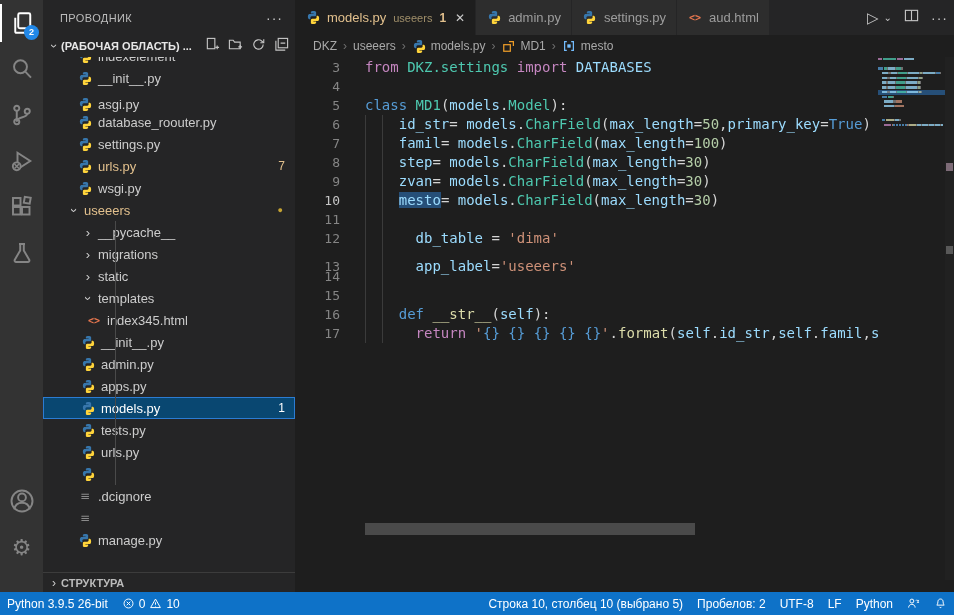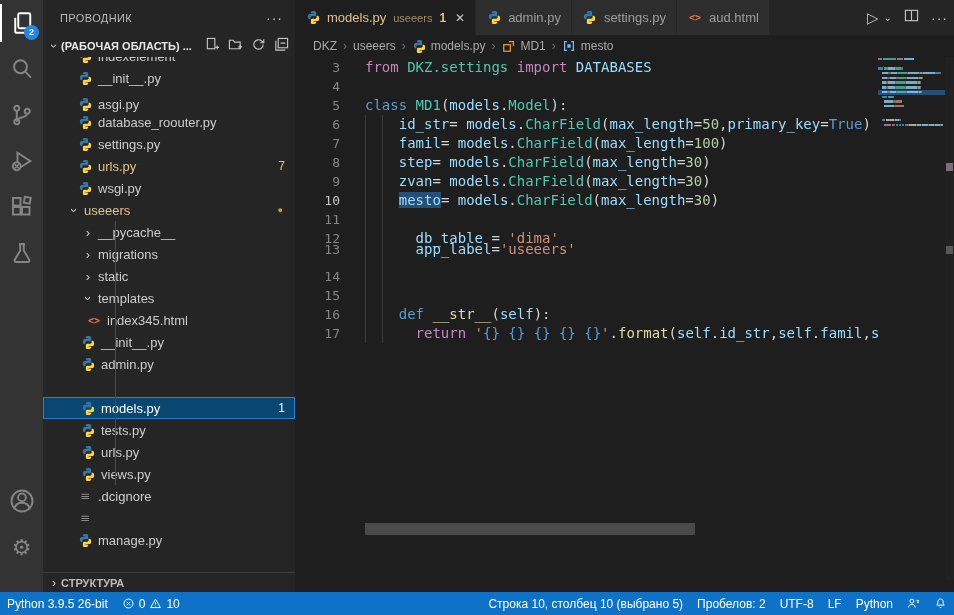--- a/index.html
+++ b/index.html
@@ -294,20 +294,29 @@
         </div>
         <div class="trow" style="top: 296px; padding-left: 37px;">
           <span class="ticon">
             <svg width="15" height="15" viewBox="0 0 16 16">
               <path fill="#3776ab" d="M7.9 1C5 1 5.2 2.3 5.2 2.3v1.5h2.9v.4H3.9S2 3.9 2 7c0 3 1.7 2.9 1.7 2.9h1V8.4s-.1-1.7 1.6-1.7h2.9s1.6 0 1.6-1.5V2.5S11.1 1 7.9 1z"></path>
               <path fill="#ffd43b" d="M8.1 15c2.9 0 2.7-1.3 2.7-1.3v-1.5H7.9v-.4h4.2S14 12.1 14 9c0-3-1.7-2.9-1.7-2.9h-1v1.5s.1 1.7-1.6 1.7H6.8s-1.6 0-1.6 1.5v2.7S4.9 15 8.1 15z"></path>
             </svg>
           </span>
           <span class="tlabel">admin.py</span>
         </div>
+        <div class="trow" style="top: 318px; padding-left: 37px;">
+          <span class="ticon">
+            <svg width="15" height="15" viewBox="0 0 16 16">
+              <path fill="#3776ab" d="M7.9 1C5 1 5.2 2.3 5.2 2.3v1.5h2.9v.4H3.9S2 3.9 2 7c0 3 1.7 2.9 1.7 2.9h1V8.4s-.1-1.7 1.6-1.7h2.9s1.6 0 1.6-1.5V2.5S11.1 1 7.9 1z"></path>
+              <path fill="#ffd43b" d="M8.1 15c2.9 0 2.7-1.3 2.7-1.3v-1.5H7.9v-.4h4.2S14 12.1 14 9c0-3-1.7-2.9-1.7-2.9h-1v1.5s.1 1.7-1.6 1.7H6.8s-1.6 0-1.6 1.5v2.7S4.9 15 8.1 15z"></path>
+            </svg>
+          </span>
+          <span class="tlabel">apps.py</span>
+        </div>
         <div class="trow selected" style="top: 340px; padding-left: 37px;">
           <span class="ticon">
             <svg width="15" height="15" viewBox="0 0 16 16">
               <path fill="#3776ab" d="M7.9 1C5 1 5.2 2.3 5.2 2.3v1.5h2.9v.4H3.9S2 3.9 2 7c0 3 1.7 2.9 1.7 2.9h1V8.4s-.1-1.7 1.6-1.7h2.9s1.6 0 1.6-1.5V2.5S11.1 1 7.9 1z"></path>
               <path fill="#ffd43b" d="M8.1 15c2.9 0 2.7-1.3 2.7-1.3v-1.5H7.9v-.4h4.2S14 12.1 14 9c0-3-1.7-2.9-1.7-2.9h-1v1.5s.1 1.7-1.6 1.7H6.8s-1.6 0-1.6 1.5v2.7S4.9 15 8.1 15z"></path>
             </svg>
           </span>
           <span class="tlabel">models.py</span>
           <span class="tbadge">1</span>
         </div>
@@ -329,21 +338,20 @@
           </span>
           <span class="tlabel">urls.py</span>
         </div>
         <div class="trow" style="top: 406px; padding-left: 37px;">
           <span class="ticon">
             <svg width="15" height="15" viewBox="0 0 16 16">
               <path fill="#3776ab" d="M7.9 1C5 1 5.2 2.3 5.2 2.3v1.5h2.9v.4H3.9S2 3.9 2 7c0 3 1.7 2.9 1.7 2.9h1V8.4s-.1-1.7 1.6-1.7h2.9s1.6 0 1.6-1.5V2.5S11.1 1 7.9 1z"></path>
               <path fill="#ffd43b" d="M8.1 15c2.9 0 2.7-1.3 2.7-1.3v-1.5H7.9v-.4h4.2S14 12.1 14 9c0-3-1.7-2.9-1.7-2.9h-1v1.5s.1 1.7-1.6 1.7H6.8s-1.6 0-1.6 1.5v2.7S4.9 15 8.1 15z"></path>
             </svg>
           </span>
-          <span class="tlabel">views.py</span>
         </div>
         <div class="trow" style="top: 428px; padding-left: 34px;">
           <span class="ticon">
             <span class="seq-icon">≡</span>
           </span>
           <span class="tlabel">.dcignore</span>
         </div>
         <div class="trow" style="top: 450px; padding-left: 34px;">
           <span class="ticon">
             <span class="seq-icon">≡</span>
@@ -458,21 +466,21 @@
         <div class="code-line" style="top: 1px;"><span class="ln">3</span><span class="ltext"><span class="tok-kc">from</span><span class="tok-pl"> </span><span class="tok-ty">DKZ.settings</span><span class="tok-pl"> </span><span class="tok-kc">import</span><span class="tok-pl"> </span><span class="tok-va">DATABASES</span></span></div>
         <div class="code-line" style="top: 20px;"><span class="ln">4</span><span class="ltext"></span></div>
         <div class="code-line" style="top: 39px;"><span class="ln">5</span><span class="ltext"><span class="tok-kw">class</span><span class="tok-pl"> </span><span class="tok-ty">MD1</span><span class="tok-pl">(</span><span class="tok-va">models</span><span class="tok-pl">.</span><span class="tok-ty">Model</span><span class="tok-pl">):</span></span></div>
         <div class="code-line" style="top: 58px;"><span class="ln">6</span><span class="ltext"><span class="tok-pl">    </span><span class="tok-va">id_str</span><span class="tok-pl">= </span><span class="tok-va">models</span><span class="tok-pl">.</span><span class="tok-ty">CharField</span><span class="tok-pl">(</span><span class="tok-va">max_length</span><span class="tok-pl">=</span><span class="tok-nu">50</span><span class="tok-pl">,</span><span class="tok-va">primary_key</span><span class="tok-pl">=</span><span class="tok-kw">True</span><span class="tok-pl">)</span></span></div>
         <div class="code-line" style="top: 77px;"><span class="ln">7</span><span class="ltext"><span class="tok-pl">    </span><span class="tok-va">famil</span><span class="tok-pl">= </span><span class="tok-va">models</span><span class="tok-pl">.</span><span class="tok-ty">CharField</span><span class="tok-pl">(</span><span class="tok-va">max_length</span><span class="tok-pl">=</span><span class="tok-nu">100</span><span class="tok-pl">)</span></span></div>
         <div class="code-line" style="top: 96px;"><span class="ln">8</span><span class="ltext"><span class="tok-pl">    </span><span class="tok-va">step</span><span class="tok-pl">= </span><span class="tok-va">models</span><span class="tok-pl">.</span><span class="tok-ty">CharField</span><span class="tok-pl">(</span><span class="tok-va">max_length</span><span class="tok-pl">=</span><span class="tok-nu">30</span><span class="tok-pl">)</span></span></div>
         <div class="code-line" style="top: 115px;"><span class="ln">9</span><span class="ltext"><span class="tok-pl">    </span><span class="tok-va">zvan</span><span class="tok-pl">= </span><span class="tok-va">models</span><span class="tok-pl">.</span><span class="tok-ty">CharField</span><span class="tok-pl">(</span><span class="tok-va">max_length</span><span class="tok-pl">=</span><span class="tok-nu">30</span><span class="tok-pl">)</span></span></div>
         <div class="code-line" style="top: 134px;"><span class="ln cur">10</span><span class="ltext"><span class="tok-pl">    </span><span class="tok-va tok-sel">mesto</span><span class="tok-pl">= </span><span class="tok-va">models</span><span class="tok-pl">.</span><span class="tok-ty">CharField</span><span class="tok-pl">(</span><span class="tok-va">max_length</span><span class="tok-pl">=</span><span class="tok-nu">30</span><span class="tok-pl">)</span></span></div>
         <div class="code-line" style="top: 153px;"><span class="ln">11</span></div>
         <div class="code-line" style="top: 172px;"><span class="ln">12</span><span class="ltext"><span class="tok-pl">      </span><span class="tok-va">db_table</span><span class="tok-pl"> = </span><span class="tok-st">'dima'</span></span></div>
-        <div class="code-line" style="top: 183px;"><span class="ln">13</span><span class="ltext"><span class="tok-pl">      </span><span class="tok-va">app_label</span><span class="tok-pl">=</span><span class="tok-st">'useeers'</span></span></div>
+        <div class="code-line" style="top: 200px;"><span class="ln">13</span><span class="ltext"><span class="tok-pl">      </span><span class="tok-va">app_label</span><span class="tok-pl">=</span><span class="tok-st">'useeers'</span></span></div>
         <div class="code-line" style="top: 210px;"><span class="ln">14</span><span class="ltext"></span></div>
         <div class="code-line" style="top: 229px;"><span class="ln">15</span><span class="ltext"></span></div>
         <div class="code-line" style="top: 248px;"><span class="ln">16</span><span class="ltext"><span class="tok-pl">    </span><span class="tok-kw">def</span><span class="tok-pl"> </span><span class="tok-fn">__str__</span><span class="tok-pl">(</span><span class="tok-va">self</span><span class="tok-pl">):</span></span></div>
         <div class="code-line" style="top: 267px;"><span class="ln">17</span><span class="ltext"><span class="tok-pl">      </span><span class="tok-kc">return</span><span class="tok-pl"> </span><span class="tok-st">'</span><span class="tok-ph">{}</span><span class="tok-st"> </span><span class="tok-ph">{}</span><span class="tok-st"> </span><span class="tok-ph">{}</span><span class="tok-st"> </span><span class="tok-ph">{}</span><span class="tok-st"> </span><span class="tok-ph">{}</span><span class="tok-st">'</span><span class="tok-pl">.</span><span class="tok-fn">format</span><span class="tok-pl">(</span><span class="tok-va">self</span><span class="tok-pl">.</span><span class="tok-va">id_str</span><span class="tok-pl">,</span><span class="tok-va">self</span><span class="tok-pl">.</span><span class="tok-va">famil</span><span class="tok-pl">,</span><span class="tok-va">se</span></span></div>
         <div class="indent-guide" style="left: 70px; top: 58px; height: 228px;"></div>
         <div class="indent-guide" style="left: 86.9px; top: 58px; height: 228px;"></div>
       </div>
     <div id="minimap">
         <div class="mm-line"><span style="width: 4.2px; background: rgb(197, 134, 192);"></span><span style="width: 1.05px;"></span><span style="width: 12.6px; background: rgb(78, 201, 176);"></span><span style="width: 1.05px;"></span><span style="width: 6.3px; background: rgb(197, 134, 192);"></span><span style="width: 1.05px;"></span><span style="width: 9.45px; background: rgb(156, 220, 254);"></span></div>
         <div class="mm-line"></div>

